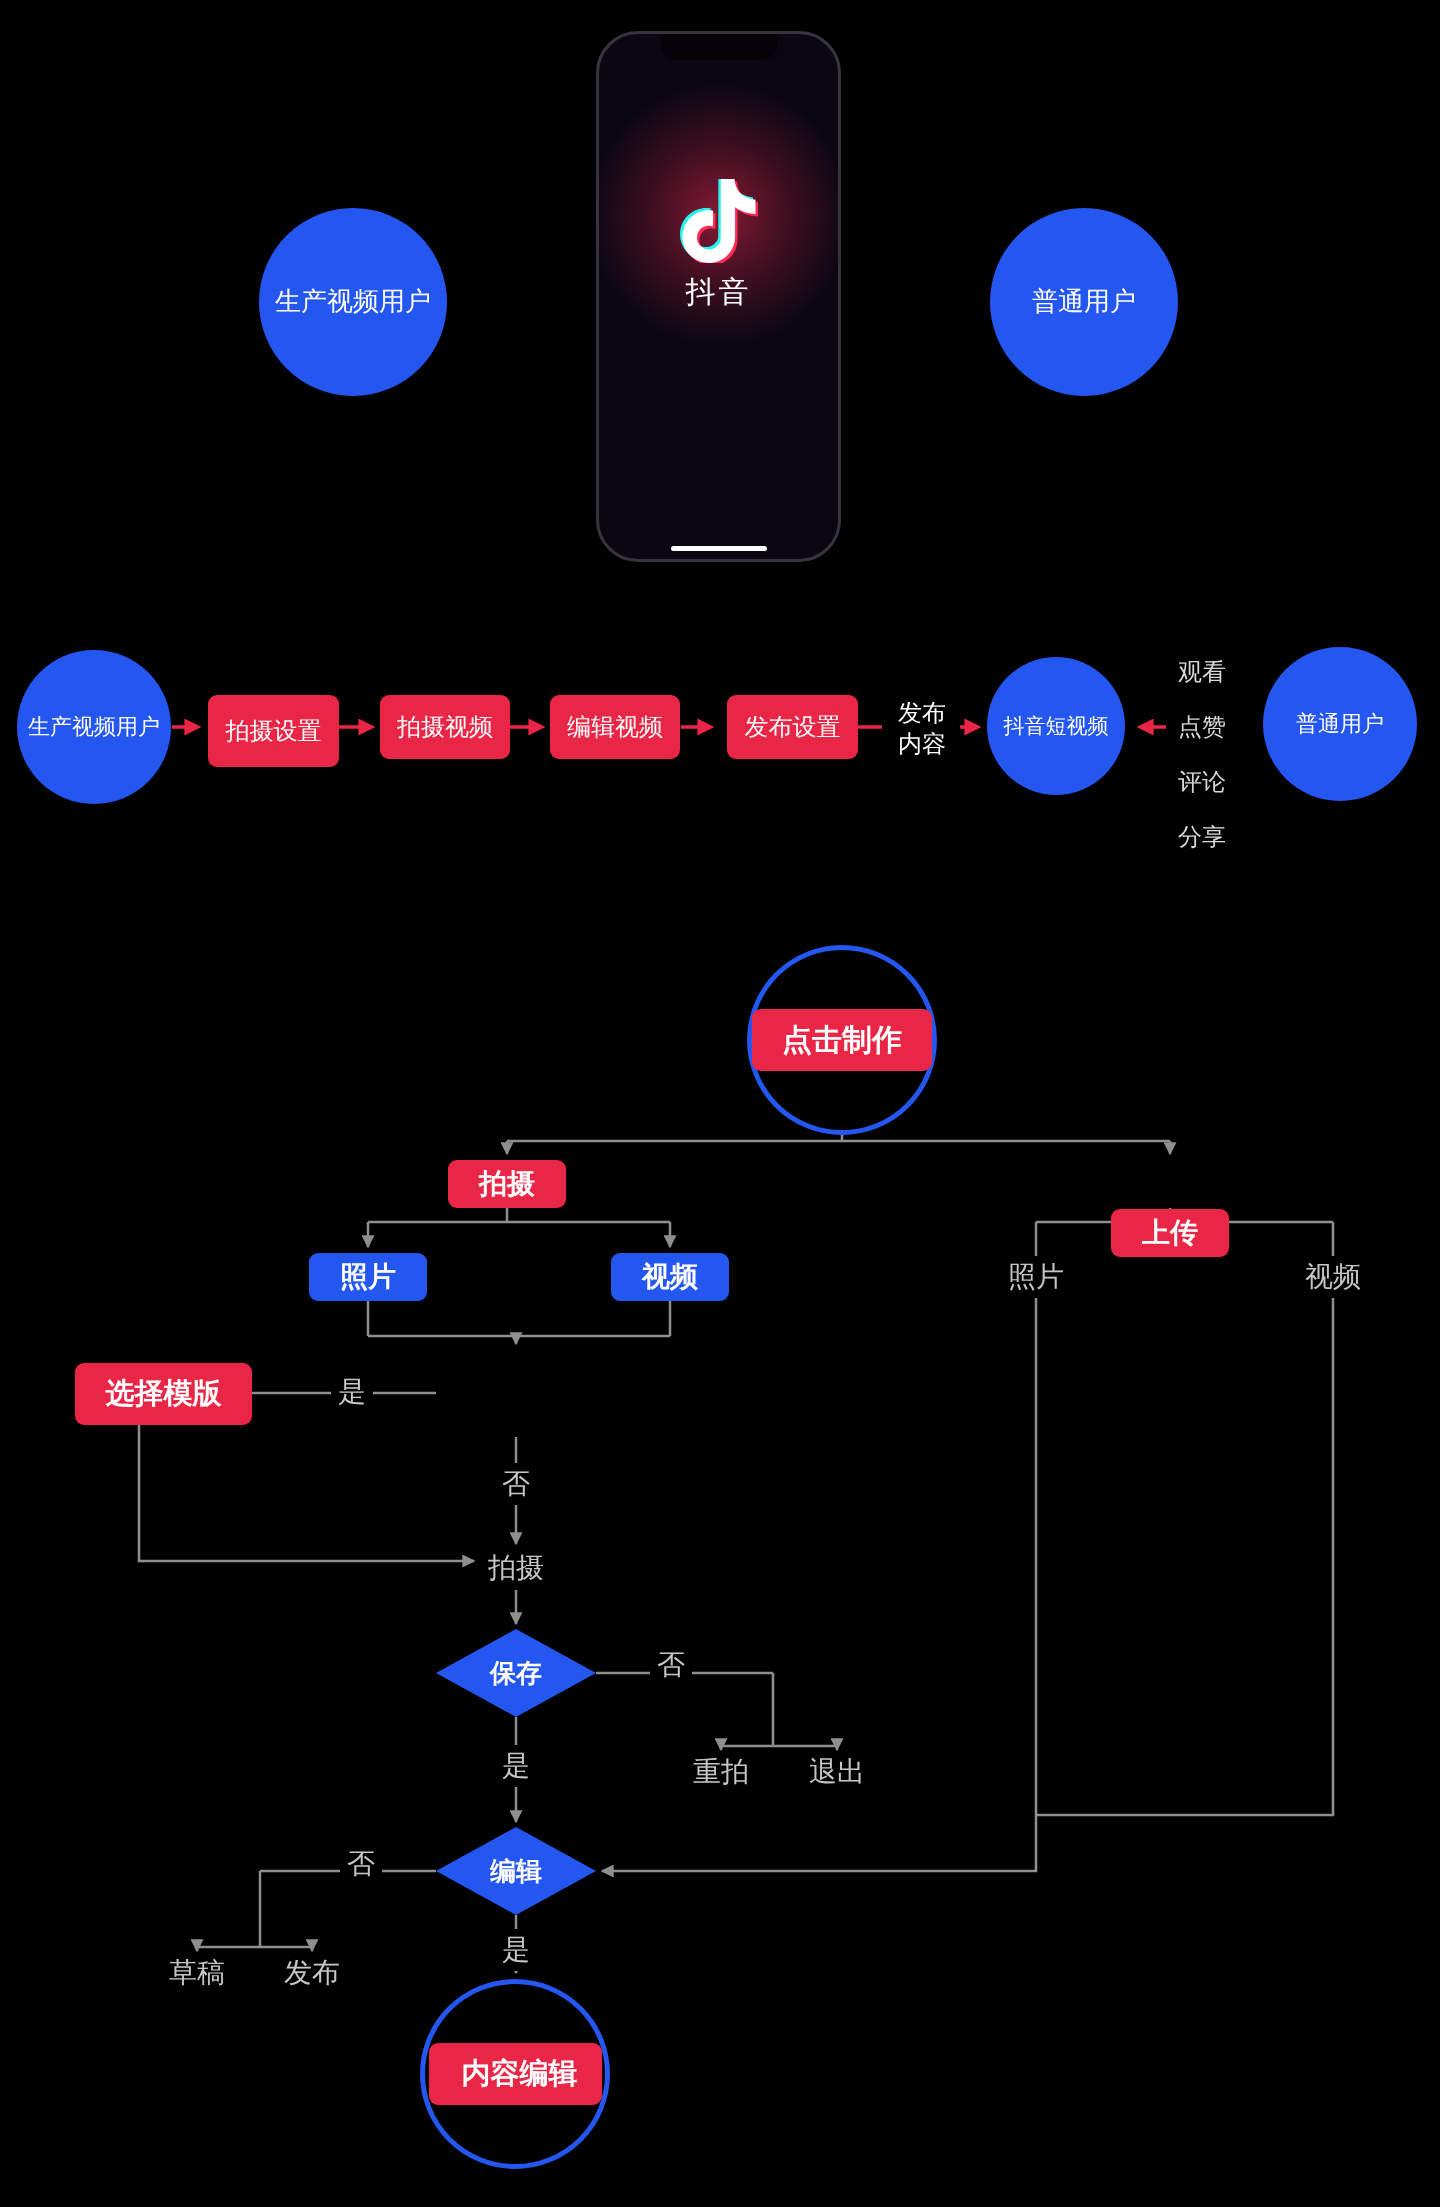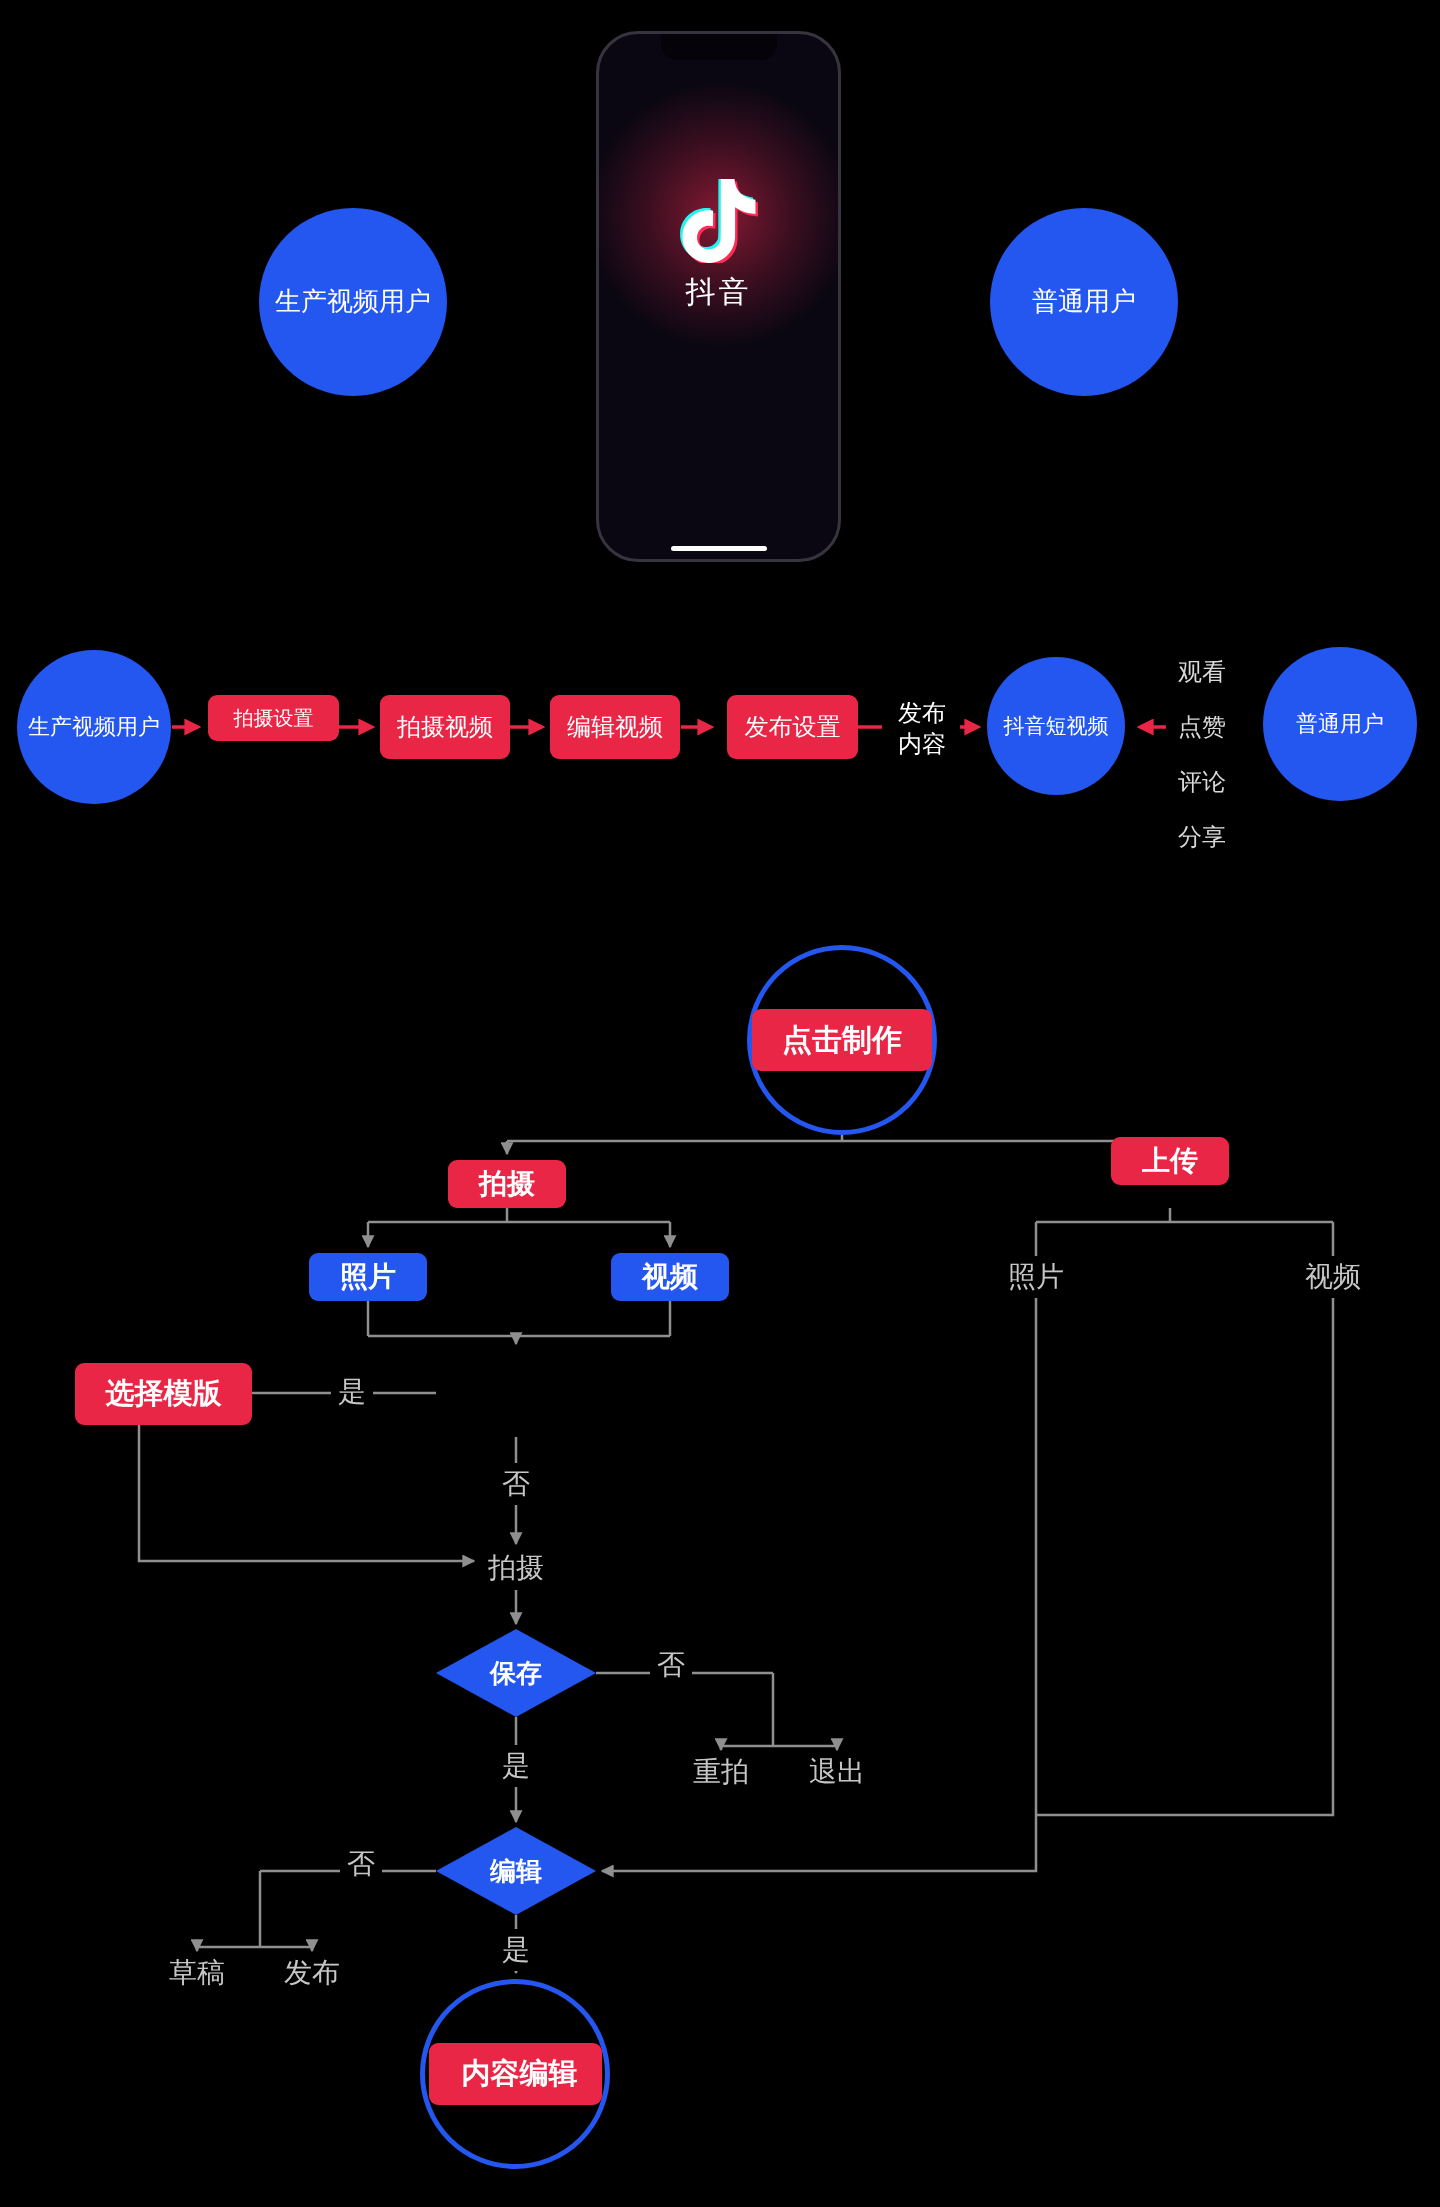--- a/index.html
+++ b/index.html
@@ -142,21 +142,21 @@
   <div class="circle" style="left:990px;top:208px;width:188px;height:188px;font-size:26px;">
     <span>普通</span>
     <span>用户</span>
   </div>
 
   <div class="circle" style="left:17px;top:650px;width:154px;height:154px;font-size:22px;">
     <span>生产视频</span>
     <span>用户</span>
   </div>
 
-  <div class="rrect" style="left:208px;top:695px;width:131px;height:46px;font-size:20px;">拍摄设置</div>
+  <div class="rrect" style="left:208px;top:695px;width:131px;height:72px;font-size:24px;">拍摄设置</div>
   <div class="rrect" style="left:380px;top:695px;width:130px;height:64px;font-size:24px;">拍摄视频</div>
   <div class="rrect" style="left:550px;top:695px;width:130px;height:64px;font-size:24px;">编辑视频</div>
   <div class="rrect" style="left:719px;top:695px;width:131px;height:64px;font-size:24px;margin-left:8px;">发布设置</div>
 
   <div class="pubtext" style="left:884px;top:697px;width:76px;height:62px;">
     <span>发布</span>
     <span>内容</span>
   </div>
 
   <div class="circle" style="left:987px;top:657px;width:138px;height:138px;font-size:21px;">
@@ -171,21 +171,21 @@
 
   <div class="circle" style="left:1263px;top:647px;width:154px;height:154px;font-size:22px;">
     <span>普通</span>
     <span>用户</span>
   </div>
 
   <div class="ring" style="left:747px;top:945px;width:190px;height:190px;"></div>
   <div class="rrect" style="left:752px;top:1009px;width:180px;height:62px;font-size:30px;font-weight:600;">点击制作</div>
 
   <div class="rrect" style="left:448px;top:1160px;width:118px;height:48px;font-size:28px;font-weight:600;">拍摄</div>
-  <div class="rrect" style="left:1111px;top:1137px;width:118px;height:48px;font-size:28px;font-weight:600;">上传</div>
+  <div class="rrect" style="left:1111px;top:1209px;width:118px;height:48px;font-size:28px;font-weight:600;">上传</div>
 
   <div class="brect" style="left:309px;top:1253px;width:118px;height:48px;font-size:28px;">照片</div>
   <div class="brect" style="left:611px;top:1253px;width:118px;height:48px;font-size:28px;">视频</div>
 
   <div class="flabel" style="left:1036px;top:1277px;">照片</div>
   <div class="flabel" style="left:1333px;top:1277px;">视频</div>
 
 
   <div class="rrect" style="left:51px;top:1363px;width:177px;height:62px;font-size:29px;font-weight:600;margin-left:24px;">选择模版</div>
 

